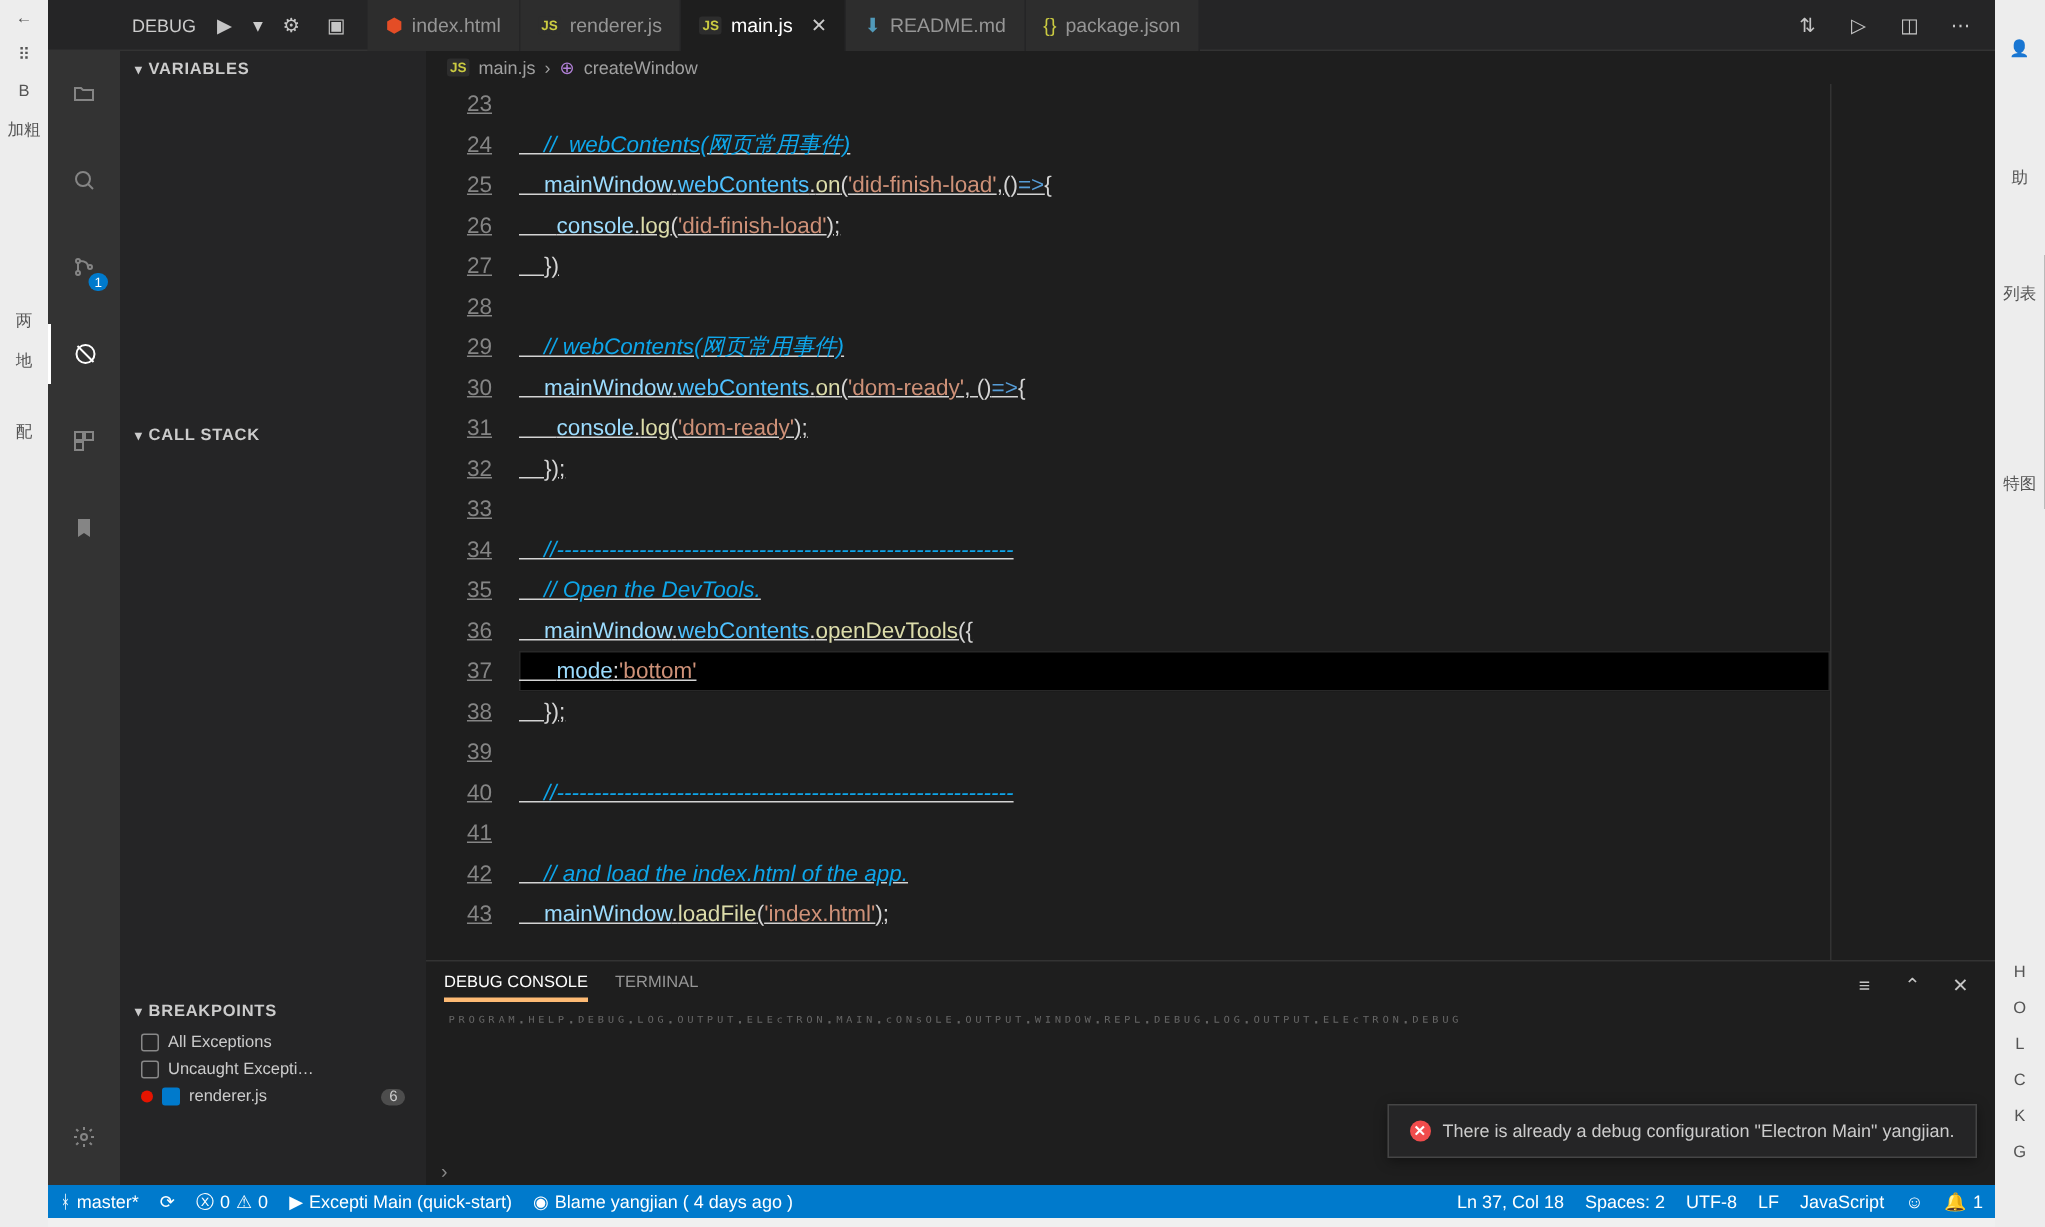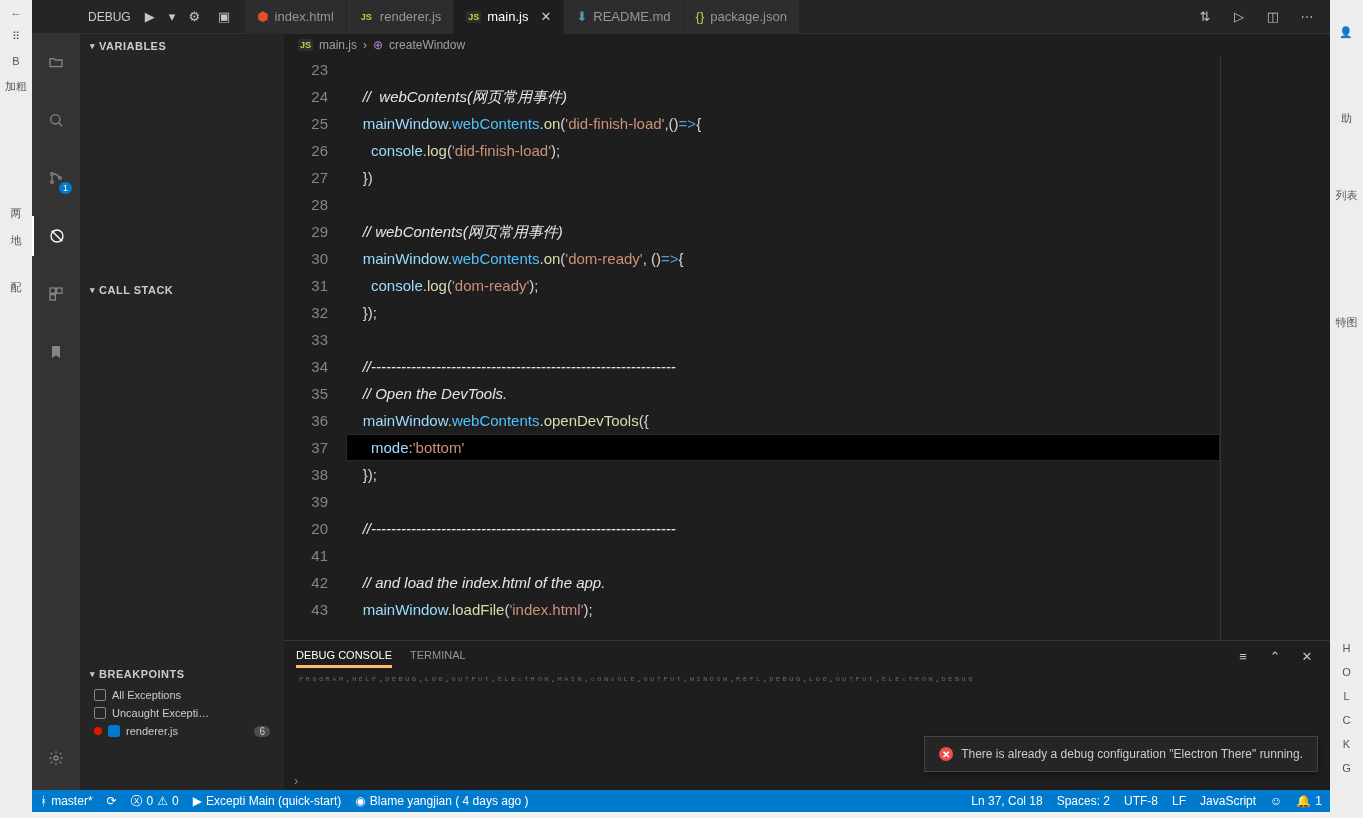--- a/index.html
+++ b/index.html
@@ -31,23 +31,23 @@
 .bp-item { padding:3px 14px; display:flex; align-items:center; gap:6px; color:#ccc; }
 .chk { width:12px; height:12px; border:1px solid #888; border-radius:2px; display:inline-block; }
 .chk.checked { background:#007acc; border-color:#007acc; }
 .bp-dot { width:8px; height:8px; border-radius:4px; background:#e51400; display:inline-block; }
 .bp-badge { margin-left:auto; background:#4d4d4d; border-radius:8px; padding:0 5px; font-size:10px; }
 .main-area { flex:1; display:flex; flex-direction:column; background:#1e1e1e; min-width:0; }
 .breadcrumb { height:22px; background:#1e1e1e; display:flex; align-items:center; padding:0 14px; gap:6px; color:#a0a0a0; font-size:12px; }
 .editor { flex:1; display:flex; font-family:"SF Mono",Menlo,Consolas,monospace; font-size:15px; line-height:27px; overflow:hidden; position:relative; }
 .gutter { width:62px; text-align:right; padding-right:18px; color:#858585; user-select:none; }
 .code { flex:1; white-space:pre; color:#d4d4d4; position:relative; }
-.ln { height:27px; }
+.ln { height:27px;text-decoration:underline; }
 .hl-line { position:absolute; left:0; right:0; height:27px; border:1px solid #282828; background:#000; }
-.c { color:#e5e5e5; font-style:italic; }
+.c { color:#0ea5e9; font-style:italic; }
 .var { color:#9cdcfe; }
 .fn { color:#dcdcaa; }
 .str { color:#ce9178; }
 .pun { color:#d4d4d4; }
 .prop { color:#4fc1ff; }
 .arrow { color:#569cd6; }
 .minimap { width:110px; background:#1e1e1e; border-left:1px solid #333; }
 .panel { height:150px; border-top:1px solid #333; background:#1e1e1e; display:flex; flex-direction:column; }
 .panel-tabs { height:30px; display:flex; align-items:center; padding:0 12px; gap:18px; }
 .panel-tab { font-size:11px; color:#969696; cursor:pointer; padding:4px 0; }
@@ -234,21 +234,21 @@
             <div class="ln">30</div>
             <div class="ln">31</div>
             <div class="ln">32</div>
             <div class="ln">33</div>
             <div class="ln">34</div>
             <div class="ln">35</div>
             <div class="ln">36</div>
             <div class="ln">37</div>
             <div class="ln">38</div>
             <div class="ln">39</div>
-            <div class="ln">20</div>
+            <div class="ln">40</div>
             <div class="ln">41</div>
             <div class="ln">42</div>
             <div class="ln">43</div>
           </div>
         <div class="code" id="code"><div class="ln" style="position: relative;"></div><div class="ln" style="position: relative;"><span class="pun">    </span><span class="c">//  webContents(网页常用事件)</span></div><div class="ln" style="position: relative;"><span class="pun">    </span><span class="var">mainWindow</span><span class="pun">.</span><span class="prop">webContents</span><span class="pun">.</span><span class="fn">on</span><span class="pun">(</span><span class="str">'did-finish-load'</span><span class="pun">,()</span><span class="arrow">=&gt;</span><span class="pun">{</span></div><div class="ln" style="position: relative;"><span class="pun">      </span><span class="var">console</span><span class="pun">.</span><span class="fn">log</span><span class="pun">(</span><span class="str">'did-finish-load'</span><span class="pun">);</span></div><div class="ln" style="position: relative;"><span class="pun">    })</span></div><div class="ln" style="position: relative;"></div><div class="ln" style="position: relative;"><span class="pun">    </span><span class="c">// webContents(网页常用事件)</span></div><div class="ln" style="position: relative;"><span class="pun">    </span><span class="var">mainWindow</span><span class="pun">.</span><span class="prop">webContents</span><span class="pun">.</span><span class="fn">on</span><span class="pun">(</span><span class="str">'dom-ready'</span><span class="pun">, ()</span><span class="arrow">=&gt;</span><span class="pun">{</span></div><div class="ln" style="position: relative;"><span class="pun">      </span><span class="var">console</span><span class="pun">.</span><span class="fn">log</span><span class="pun">(</span><span class="str">'dom-ready'</span><span class="pun">);</span></div><div class="ln" style="position: relative;"><span class="pun">    });</span></div><div class="ln" style="position: relative;"></div><div class="ln" style="position: relative;"><span class="pun">    </span><span class="c">//-------------------------------------------------------------</span></div><div class="ln" style="position: relative;"><span class="pun">    </span><span class="c">// Open the DevTools.</span></div><div class="ln" style="position: relative;"><span class="pun">    </span><span class="var">mainWindow</span><span class="pun">.</span><span class="prop">webContents</span><span class="pun">.</span><span class="fn">openDevTools</span><span class="pun">({</span></div><div class="hl-line" style="top: 378px;"></div><div class="ln" style="position: relative;"><span class="pun">      </span><span class="var">mode</span><span class="pun">:</span><span class="str">'bottom'</span></div><div class="ln" style="position: relative;"><span class="pun">    });</span></div><div class="ln" style="position: relative;"></div><div class="ln" style="position: relative;"><span class="pun">    </span><span class="c">//-------------------------------------------------------------</span></div><div class="ln" style="position: relative;"></div><div class="ln" style="position: relative;"><span class="pun">    </span><span class="c">// and load the index.html of the app.</span></div><div class="ln" style="position: relative;"><span class="pun">    </span><span class="var">mainWindow</span><span class="pun">.</span><span class="fn">loadFile</span><span class="pun">(</span><span class="str">'index.html'</span><span class="pun">);</span></div></div>
         <div class="minimap"></div>
       </div>
       <div class="panel">
         <div class="panel-tabs">
           <div id="ptabs" style="display:flex;gap:18px">
@@ -262,21 +262,21 @@
           </div>
         </div>
         <div class="panel-body">ᴾᴿᴼᴳᴿᴬᴹ·ᴴᴱᴸᴾ·ᴰᴱᴮᵁᴳ·ᴸᴼᴳ·ᴼᵁᵀᴾᵁᵀ·ᴱᴸᴱᶜᵀᴿᴼᴺ·ᴹᴬᴵᴺ·ᶜᴼᴺˢᴼᴸᴱ·ᴼᵁᵀᴾᵁᵀ·ᵂᴵᴺᴰᴼᵂ·ᴿᴱᴾᴸ·ᴰᴱᴮᵁᴳ·ᴸᴼᴳ·ᴼᵁᵀᴾᵁᵀ·ᴱᴸᴱᶜᵀᴿᴼᴺ·ᴰᴱᴮᵁᴳ</div>
         <div style="padding:2px 10px;color:#888">›</div>
       </div>
     </div>
   </div>
 
   <div class="toast">
     <span class="toast-err">✕</span>
-    <span>There is already a debug configuration "Electron There" running.</span>
+    <span>There is already a debug configuration "Electron Main" yangjian.</span>
   </div>
 
   <div class="statusbar">
     <span class="sb-item">ᚼ <span>master*</span></span>
     <span class="sb-item">⟳</span>
     <span class="sb-item">ⓧ <span>0</span> ⚠ <span>0</span></span>
     <span class="sb-item">▶ <span>Excepti Main (quick-start)</span></span>
     <span class="sb-item">◉ <span>Blame yangjian ( 4 days ago )</span></span>
     <div class="sb-right">
       <span class="sb-item">Ln 37, Col 18</span>

